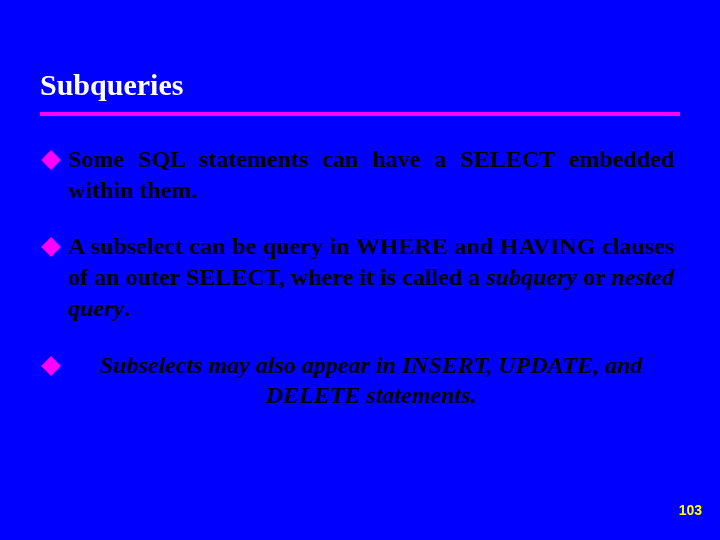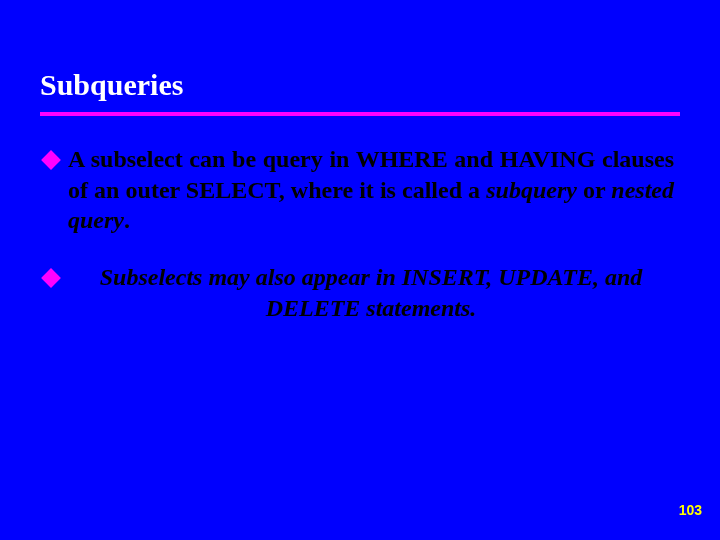--- a/index.html
+++ b/index.html
@@ -67,20 +67,24 @@
   }
 </style>
 </head>
 <body>
 
 <div class="slide">
   <div class="title">Subqueries</div>
   <div class="rule"></div>
 
   <ul class="bullets">
+    <li class="b1">
+      <span class="diamond"></span>
+      <span class="txt">Some SQL statements can have a SELECT embedded within them.</span>
+    </li>
     <li class="b2">
       <span class="diamond"></span>
       <span class="txt"><span>A subselect can be query in WHERE and HAVING clauses of an outer SELECT, where it is called a </span><span class="ital">subquery</span><span> or </span><span class="ital">nested query</span><span>.</span></span>
     </li>
     <li class="b3">
       <span class="diamond"></span>
       <span class="txt">Subselects may also appear in INSERT, UPDATE, and DELETE statements.</span>
     </li>
   </ul>
 

